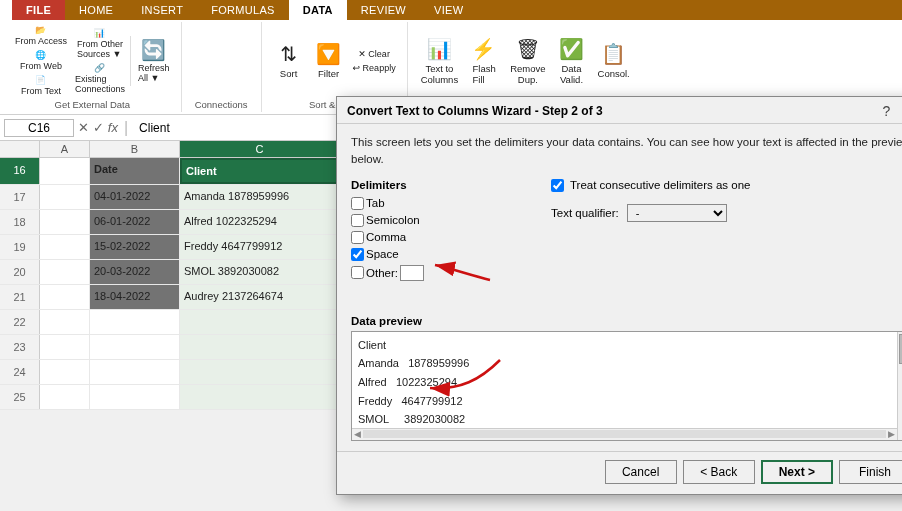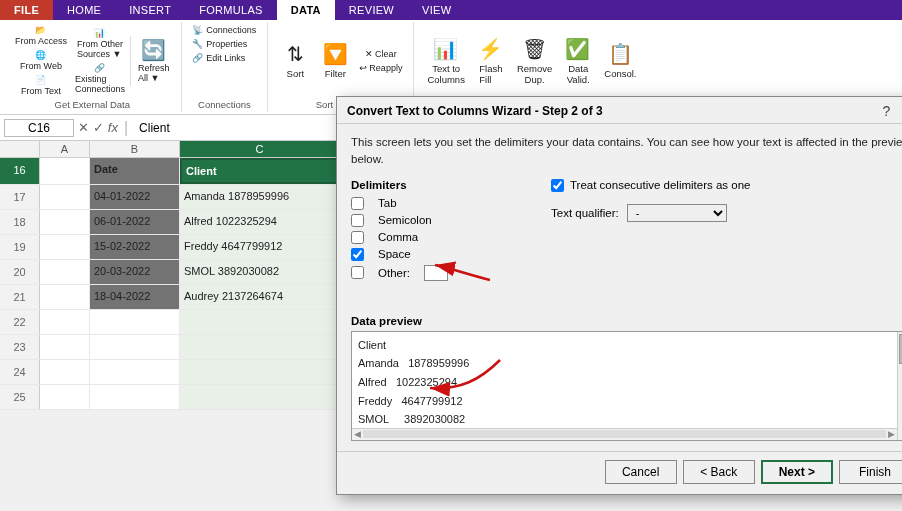--- a/index.html
+++ b/index.html
@@ -1,20 +1,20 @@
 <!DOCTYPE html>
 <html><head>
   <meta charset="utf-8">
   <style>
     * { box-sizing: border-box; margin: 0; padding: 0; font-family: 'Segoe UI', Arial, sans-serif; }
     body { background: #f0f0f0; width: 902px; height: 511px; overflow: hidden; position: relative; }
 
     
     .ribbon { background: #fff; border-bottom: 1px solid #d0d0d0; }
-    .ribbon-tabs { display: flex; background: #4c1d95; }
+    .ribbon-tabs { display: flex; background: #a16207; margin-left: 12px; }
     .ribbon-tab {
       padding: 4px 14px; font-size: 11px; color: #fff; cursor: pointer;
       font-weight: 400; letter-spacing: 0.3px;
     }
     .ribbon-tab.active { background: #fff; color: #000; font-weight: 600; }
 
     .ribbon-body { display: flex; align-items: stretch; padding: 2px 4px 2px 4px; background: #fff; min-height: 80px; }
     .ribbon-group {
       display: flex; flex-direction: column; align-items: center;
       border-right: 1px solid #e0e0e0; padding: 2px 8px 2px 8px;
@@ -92,21 +92,21 @@
       border-bottom: 1px solid #ccc;
     }
     .dialog-title { font-size: 12px; font-weight: 600; color: #000; }
     .dialog-titlebar-icons { display: flex; gap: 6px; align-items: center; }
     .dialog-icon-btn { font-size: 14px; cursor: pointer; color: #444; padding: 0 3px; }
     .dialog-body { padding: 10px 14px; }
     .dialog-desc { font-size: 11.5px; color: #222; margin-bottom: 10px; line-height: 1.5; }
 
     .delimiters-section { margin-bottom: 24px; }
     .delimiters-title { font-size: 11.5px; font-weight: 600; color: #000; margin-bottom: 6px; }
-    .delimiter-row { display: flex; align-items: center; gap: 14px; margin-bottom: 4px; font-size: 11.5px; }
+    .delimiter-row { display: flex; align-items: center; gap: 2px; margin-bottom: 4px; font-size: 11.5px; }
     .delimiter-row input[type=checkbox] { margin: 0; width: 13px; height: 13px; }
     .other-input { border: 1px solid #888; width: 24px; height: 16px; font-size: 11px; }
     .treat-consecutive { display: flex; align-items: center; gap: 6px; font-size: 11.5px; margin-bottom: 12px; }
     .treat-consecutive input[type=checkbox] { margin: 0; }
     .qualifier-row { display: flex; align-items: center; gap: 8px; font-size: 11.5px; }
     .qualifier-label { white-space: nowrap; }
     .qualifier-select { border: 1px solid #888; padding: 1px 4px; font-size: 11px; width: 100px; }
 
     .preview-section { margin-top: 6px; }
     .preview-title { font-size: 11.5px; font-weight: 600; color: #000; margin-bottom: 4px; }
@@ -189,31 +189,20 @@
           <div class="ribbon-btn-small" style="flex-direction:column;min-height:50px;justify-content:center;">
             <span style="font-size:20px;">🔄</span>
             <span style="font-size:9px;">Refresh<br>All ▼</span>
           </div>
         </div>
       </div>
       <div class="ribbon-group-label">Get External Data</div>
     </div>
 
     <div class="ribbon-group" style="min-width:80px;">
-      <div class="ribbon-items" style="flex-direction:column;gap:2px;align-items:flex-start;">
-        <div class="ribbon-btn-small">
-          <span>📡 Connections</span>
-        </div>
-        <div class="ribbon-btn-small">
-          <span>🔧 Properties</span>
-        </div>
-        <div class="ribbon-btn-small">
-          <span>🔗 Edit Links</span>
-        </div>
-      </div>
       <div class="ribbon-group-label">Connections</div>
     </div>
 
     <div class="ribbon-group" style="min-width:100px;">
       <div class="ribbon-items">
         <div class="ribbon-btn">
           <span style="font-size:20px;">⇅</span>
           <span>Sort</span>
         </div>
         <div class="ribbon-btn">

